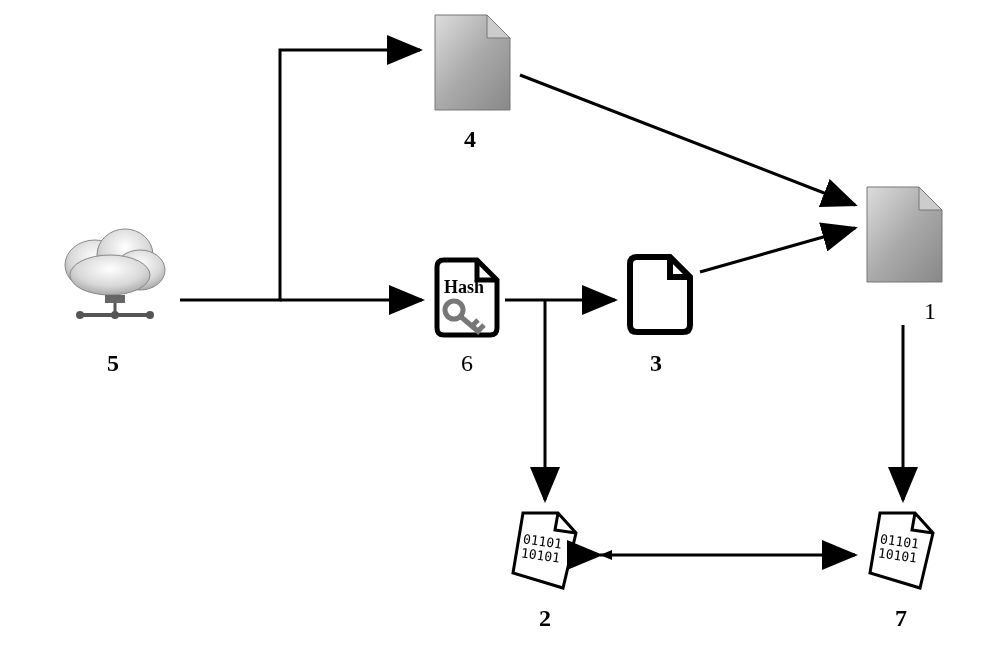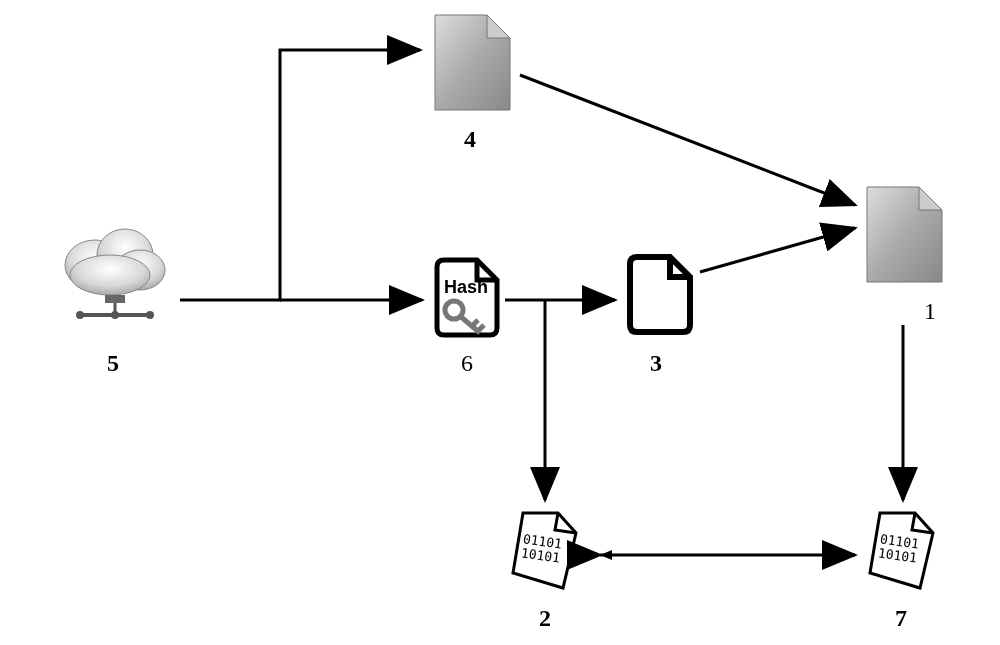--- a/index.html
+++ b/index.html
@@ -78,21 +78,21 @@
 <div class="node" style="left:432px; top:255px;">
   <svg width="70" height="85" viewBox="0 0 70 85">
     <path d="M 5 12 Q 5 5 12 5 L 45 5 L 65 25 L 65 73 Q 65 80 58 80 L 12 80 Q 5 80 5 73 Z" fill="#fff" stroke="#000" stroke-width="5"></path>
     <path d="M 45 5 L 45 25 L 65 25" fill="none" stroke="#000" stroke-width="5"></path>
 
     <circle cx="22" cy="55" r="9" fill="none" stroke="#777" stroke-width="5"></circle>
     <line x1="28" y1="61" x2="48" y2="78" stroke="#777" stroke-width="5"></line>
     <line x1="40" y1="71" x2="46" y2="65" stroke="#777" stroke-width="5"></line>
     <line x1="46" y1="76" x2="52" y2="70" stroke="#777" stroke-width="5"></line>
   </svg>
-  <div style="position:absolute; top:22px; left:12px; font-weight:bold; font-size:18px; font-family:Liberation Sans, sans-serif;">Hash</div>
+  <div style="position:absolute; top:22px; left:12px; font-weight:bold; font-size:18px; font-family:Liberation Serif, serif;">Hash</div>
 </div>
 <div class="label" style="left:461px; top:350px; font-weight:normal;">6</div>
 
 <div class="node" style="left:625px; top:252px;">
   <svg width="70" height="85" viewBox="0 0 70 85">
     <path d="M 5 12 Q 5 5 12 5 L 45 5 L 65 25 L 65 73 Q 65 80 58 80 L 12 80 Q 5 80 5 73 Z" fill="#fff" stroke="#000" stroke-width="6"></path>
     <path d="M 45 5 L 45 25 L 65 25" fill="none" stroke="#000" stroke-width="6"></path>
   </svg>
 </div>
 <div class="label" style="left:650px; top:350px;">3</div>

